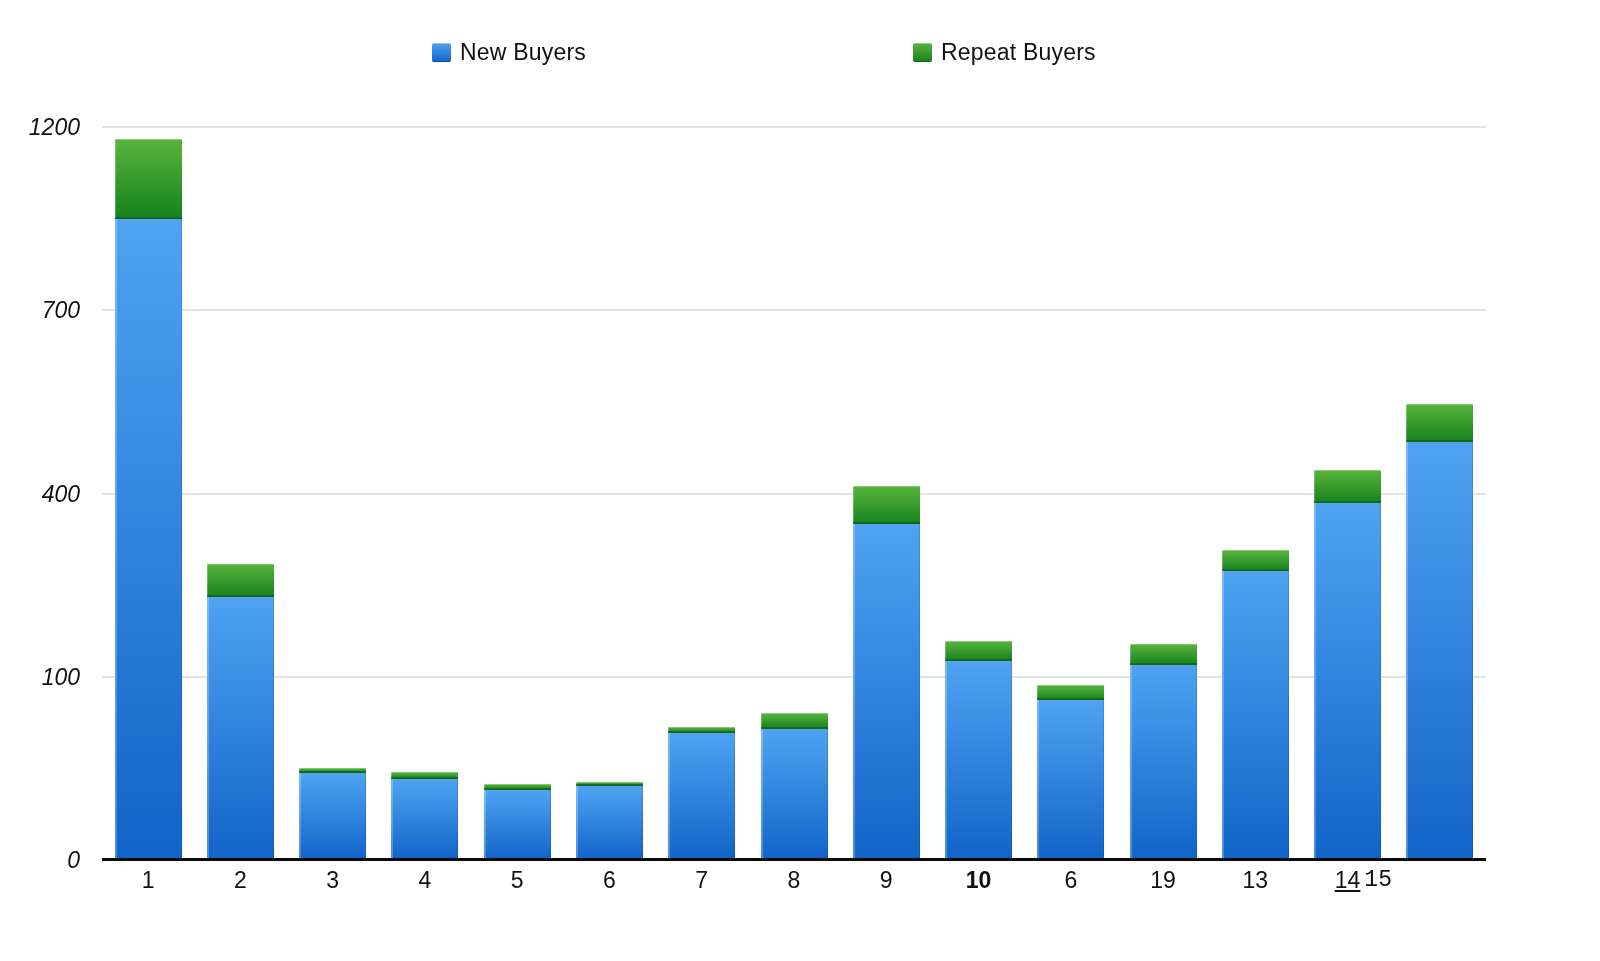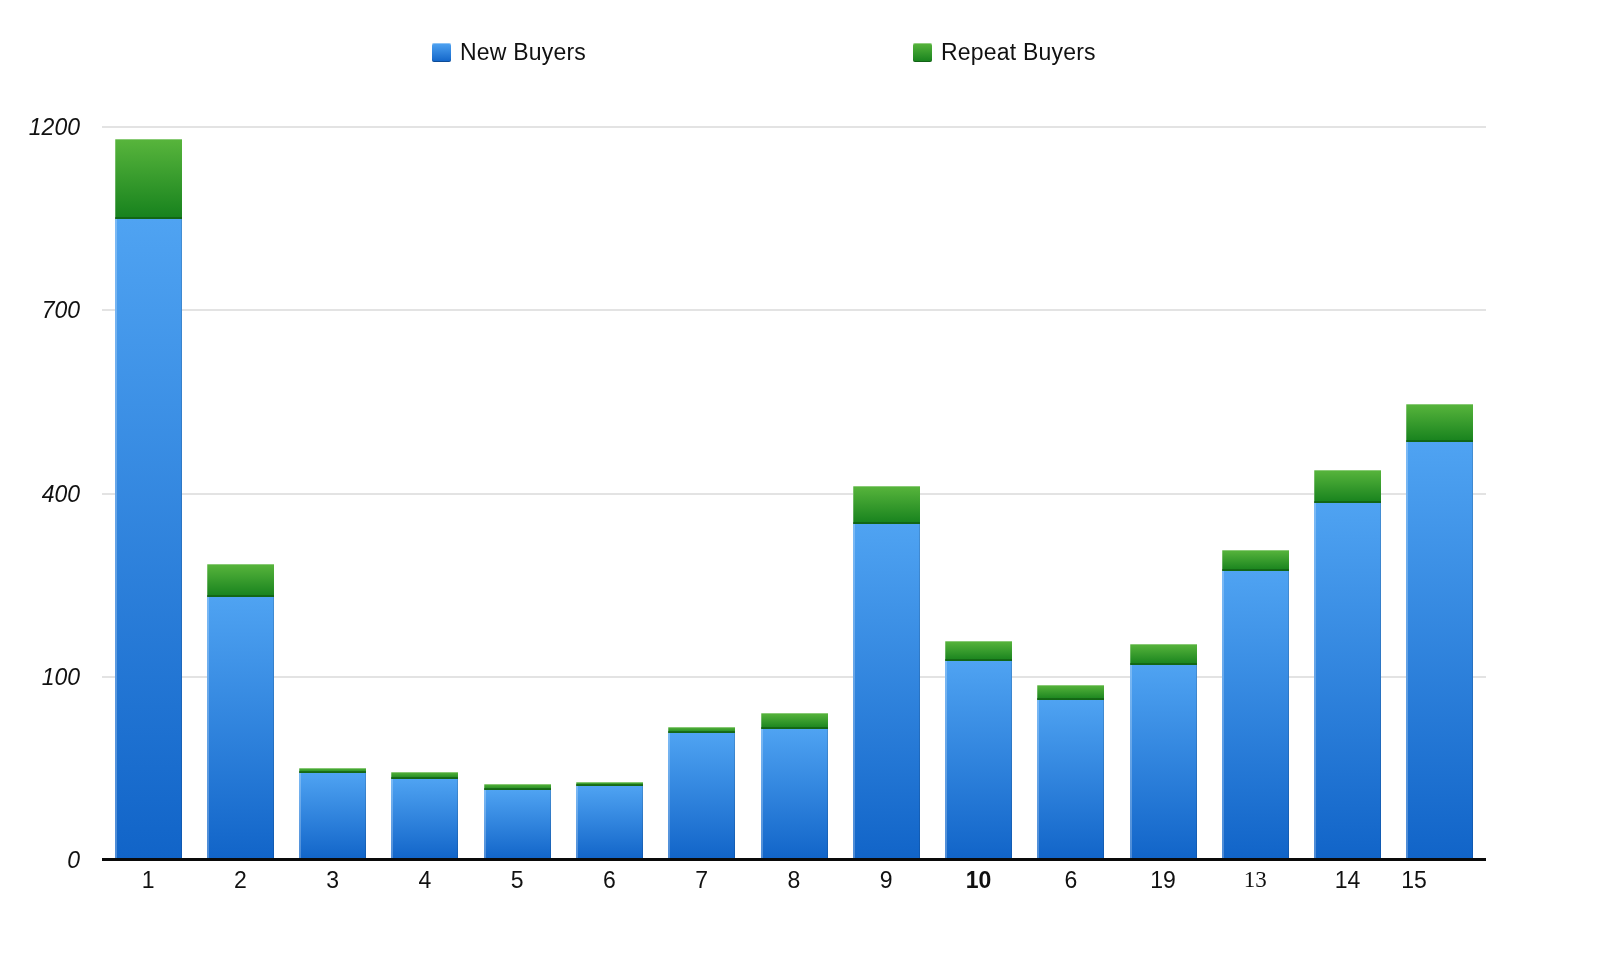--- a/index.html
+++ b/index.html
@@ -136,18 +136,18 @@
       <div class="xtick" style="left: 184.533px; width: 92.2667px;">3</div>
       <div class="xtick" style="left: 276.8px; width: 92.2667px;">4</div>
       <div class="xtick" style="left: 369.067px; width: 92.2667px;">5</div>
       <div class="xtick" style="left: 461.333px; width: 92.2667px;">6</div>
       <div class="xtick" style="left: 553.6px; width: 92.2667px;">7</div>
       <div class="xtick" style="left: 645.867px; width: 92.2667px;">8</div>
       <div class="xtick" style="left: 738.133px; width: 92.2667px;">9</div>
       <div class="xtick" style="left: 830.4px; width: 92.2667px; font-weight: bold;">10</div>
       <div class="xtick" style="left: 922.667px; width: 92.2667px;">6</div>
       <div class="xtick" style="left: 1014.93px; width: 92.2667px;">19</div>
-      <div class="xtick" style="left: 1107.2px; width: 92.2667px; font-family: Liberation Serif, serif;">13</div>
-      <div class="xtick" style="left: 1199.47px; width: 92.2667px;">14</div>
-      <div class="xtick" style="left: 1266px; width: 92.2667px;">15</div>
+      <div class="xtick" style="left: 1107.2px; width: 92.2667px;">13</div>
+      <div class="xtick" style="left: 1199.47px; width: 92.2667px; text-decoration: underline;">14</div>
+      <div class="xtick" style="left: 1230px; width: 92.2667px; font-family: Liberation Mono, monospace;">15</div>
     </div>
 
 </div>
 
 </body></html>

